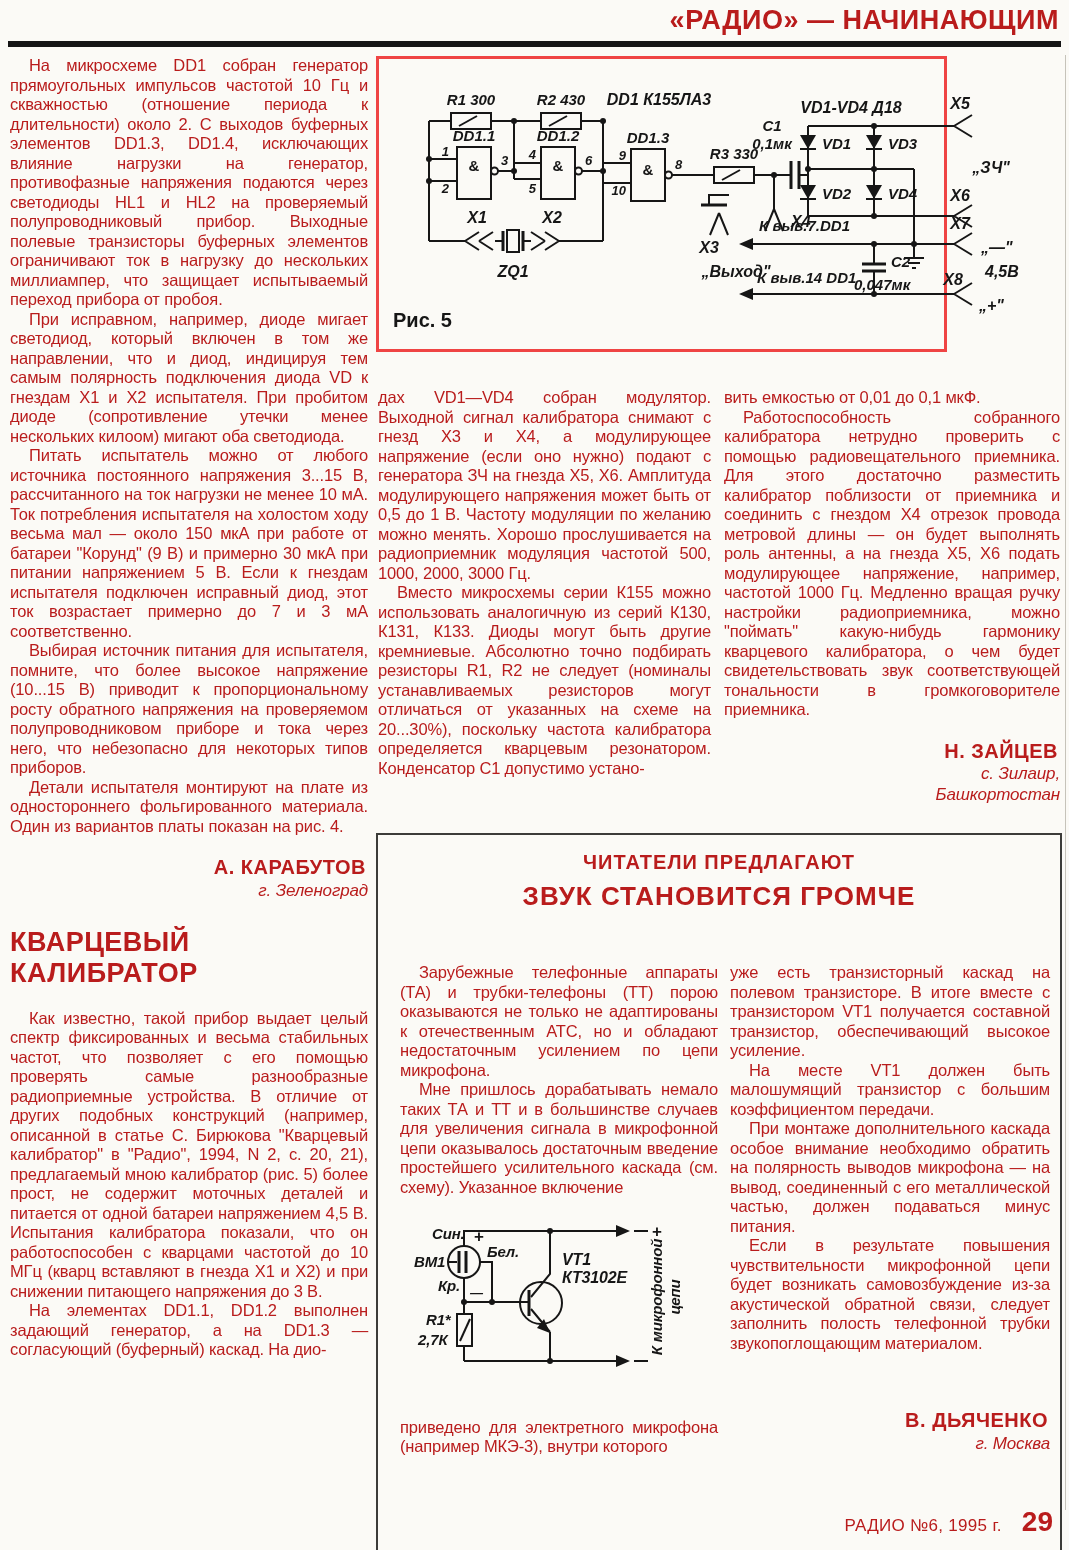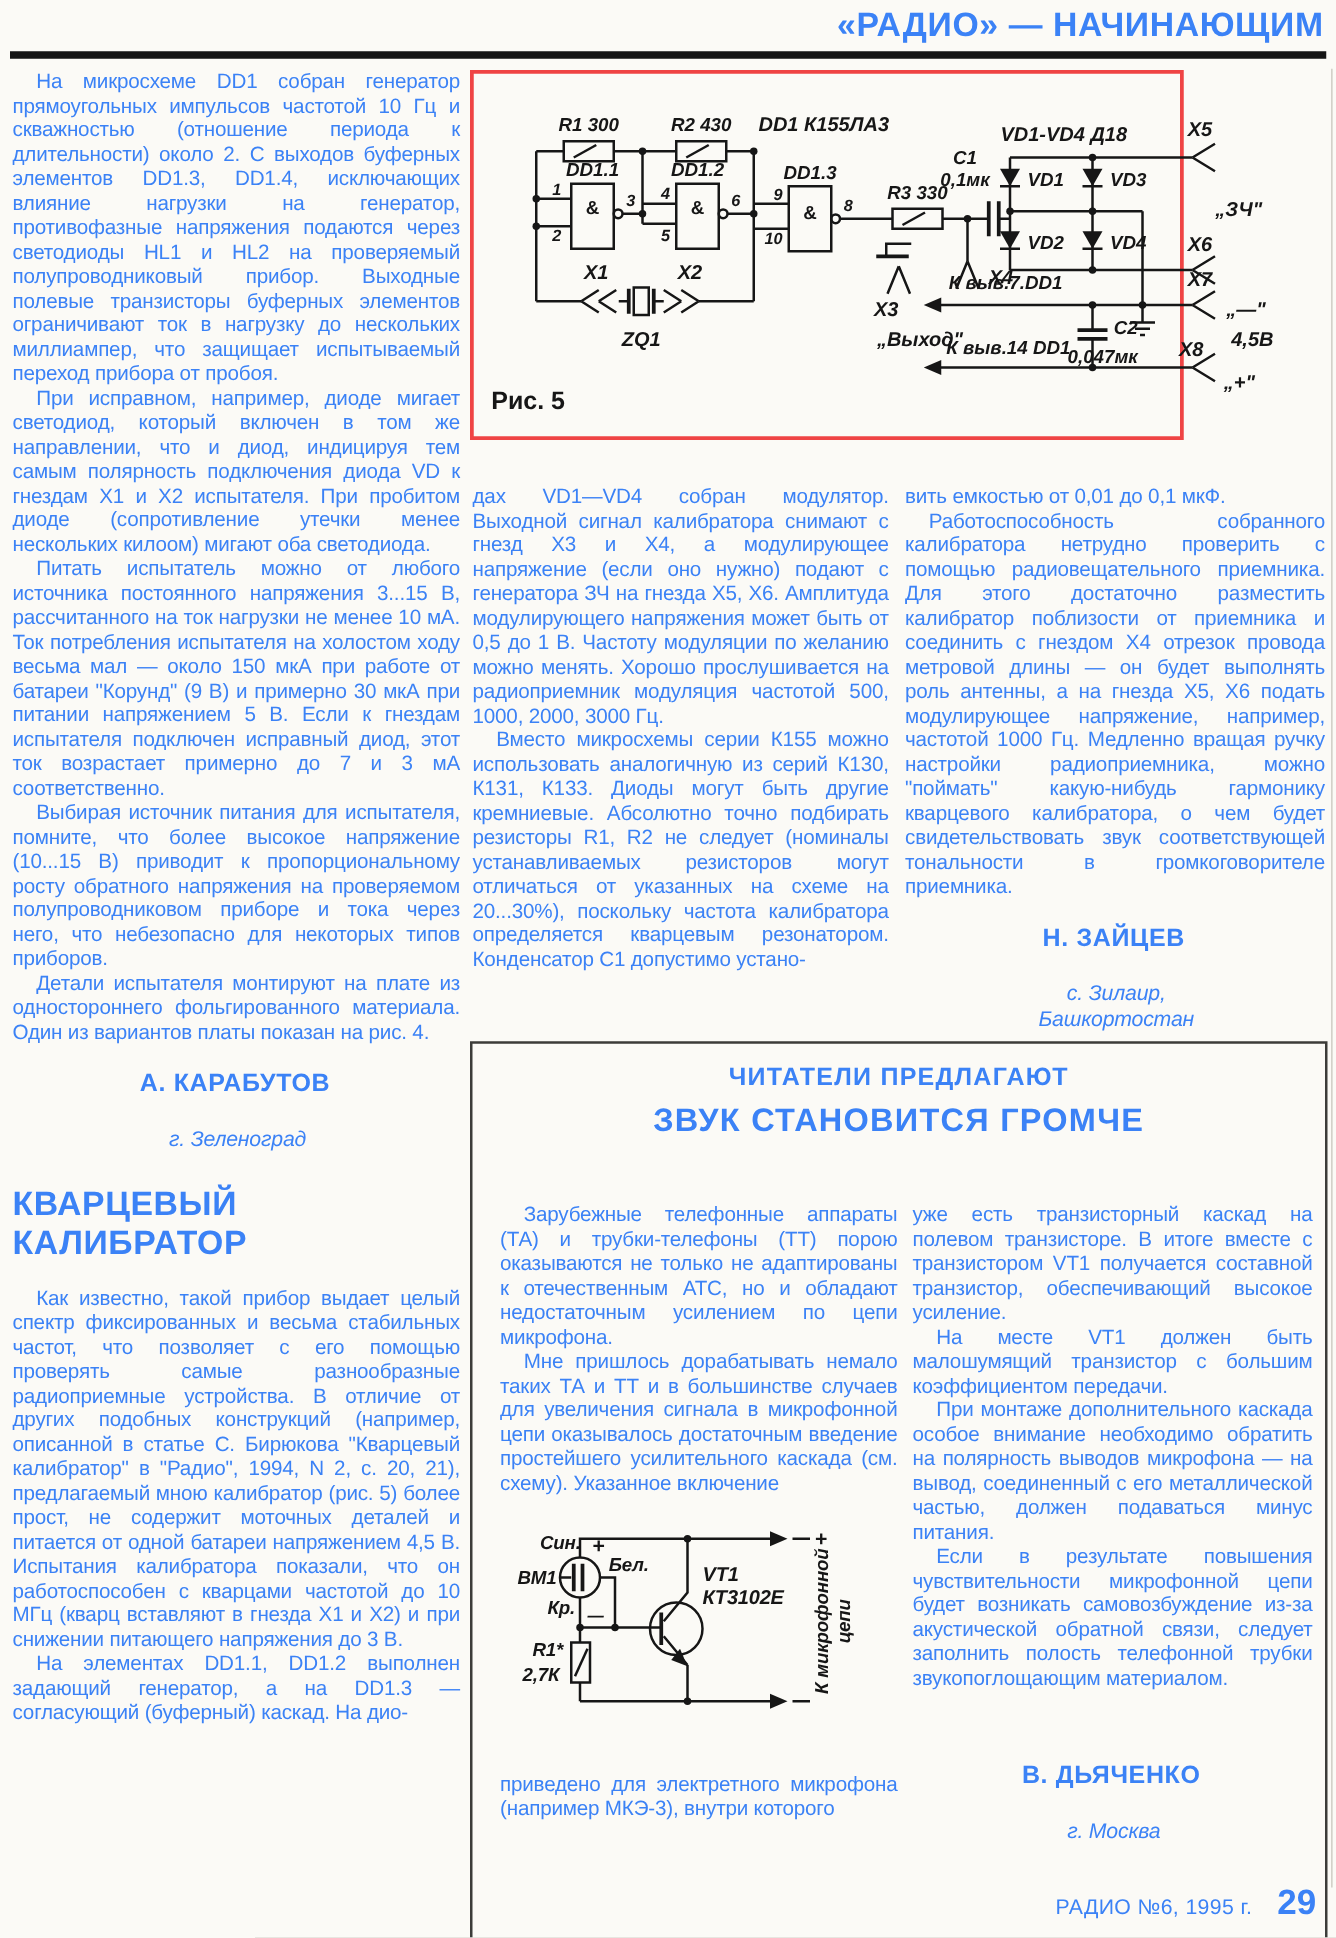--- a/index.html
+++ b/index.html
@@ -1,28 +1,28 @@
 <!DOCTYPE html>
 <html><head>
 <meta charset="utf-8">
 <style>
   html,body{margin:0;padding:0;background:#d8d6d0;}
-  .page{position:relative;width:1069px;height:1550px;background:#fbfaf6;color:#3b82f6;
+  .page{position:relative;width:1069px;height:1550px;background:#fbfaf6;color:#b91c1c;
         font-family:"Liberation Sans",sans-serif;overflow:hidden;}
   .masthead{position:absolute;top:5px;right:10px;font-size:27px;font-weight:bold;letter-spacing:.5px;}
   .masthead-rule{position:absolute;top:41px;left:8px;right:8px;height:6px;background:#151515;}
   .scan-edge{position:absolute;top:55px;bottom:40px;right:3px;width:1px;background:#c6c3ba;}
   .col{position:absolute;text-align:justify;font-size:16.5px;line-height:19.5px;letter-spacing:-.15px;}
   .col p{margin:0;}
   .col p.ind{text-indent:19px;}
   .col-left{left:10px;top:56px;width:358px;}
   .col-mid{left:378px;top:388px;width:333px;}
   .col-right{left:724px;top:388px;width:336px;}
-  .author{font-weight:bold;font-size:20px;text-align:center;margin:22px 2px 0 0;letter-spacing:.5px;}
-  .city{font-style:italic;font-size:17px;text-align:center;margin:23px 0 0 2px;line-height:21px;}
+  .author{font-weight:bold;font-size:20px;text-align:right;margin:22px 2px 0 0;letter-spacing:.5px;}
+  .city{font-style:italic;font-size:17px;text-align:right;margin:2px 0 0 2px;line-height:21px;}
   .sec-title{font-weight:bold;font-size:27px;line-height:31px;letter-spacing:.5px;margin:26px 0 20px;text-align:left;}
   .fig5{position:absolute;left:376px;top:56px;width:571px;height:296px;border:3px solid #ef4444;box-sizing:border-box;}
   .readers{position:absolute;left:376px;top:833px;width:686px;height:812px;border:2px solid #3c3c39;box-sizing:border-box;}
   .kicker{position:absolute;top:16px;left:0;width:100%;text-align:center;font-weight:bold;font-size:20px;letter-spacing:1px;}
   .box-title{position:absolute;top:46px;left:0;width:100%;text-align:center;font-weight:bold;font-size:26px;letter-spacing:1px;}
   .box-col{position:absolute;top:128px;text-align:justify;font-size:16.5px;line-height:19.5px;letter-spacing:-.15px;}
   .box-col p{margin:0;}
   .box-col p.ind{text-indent:19px;}
   .box-col-left{left:22px;width:318px;}
   .box-col-right{left:352px;width:320px;}

